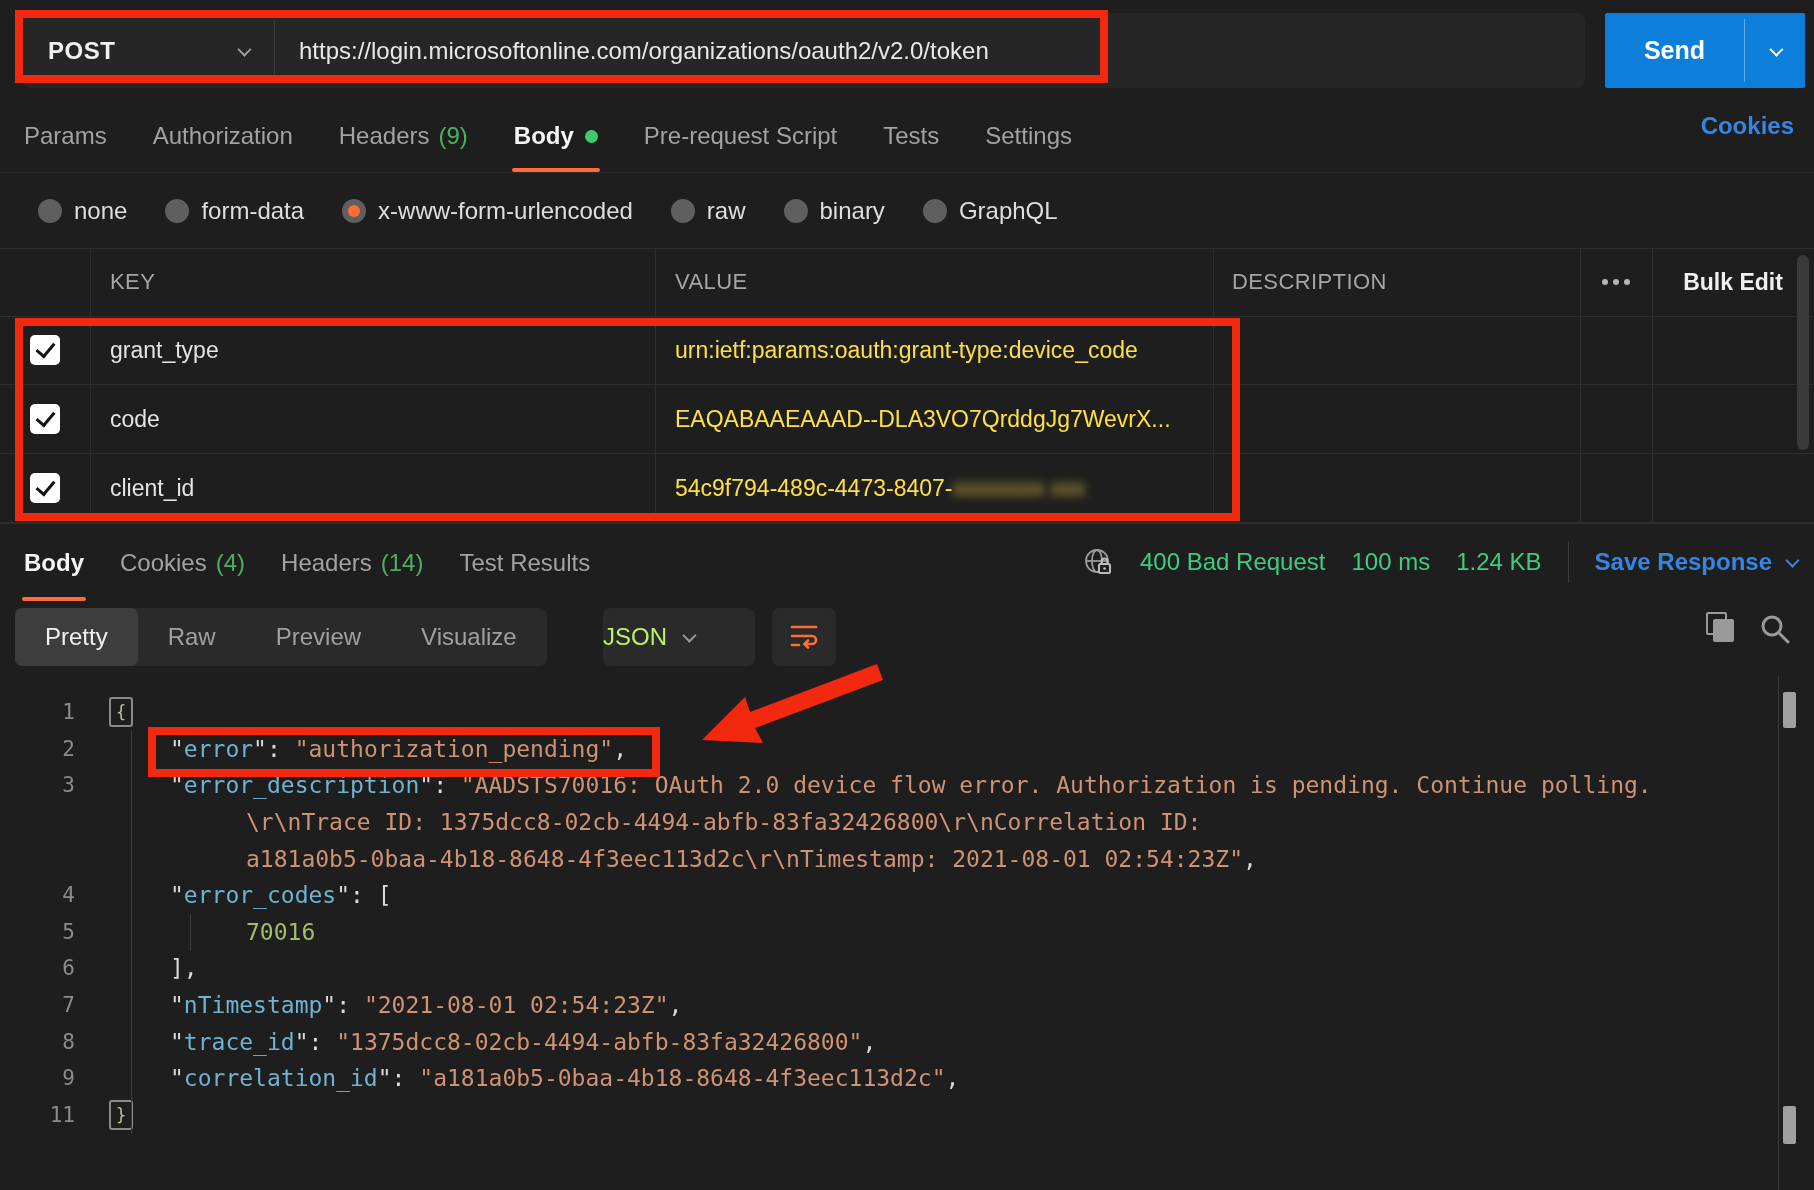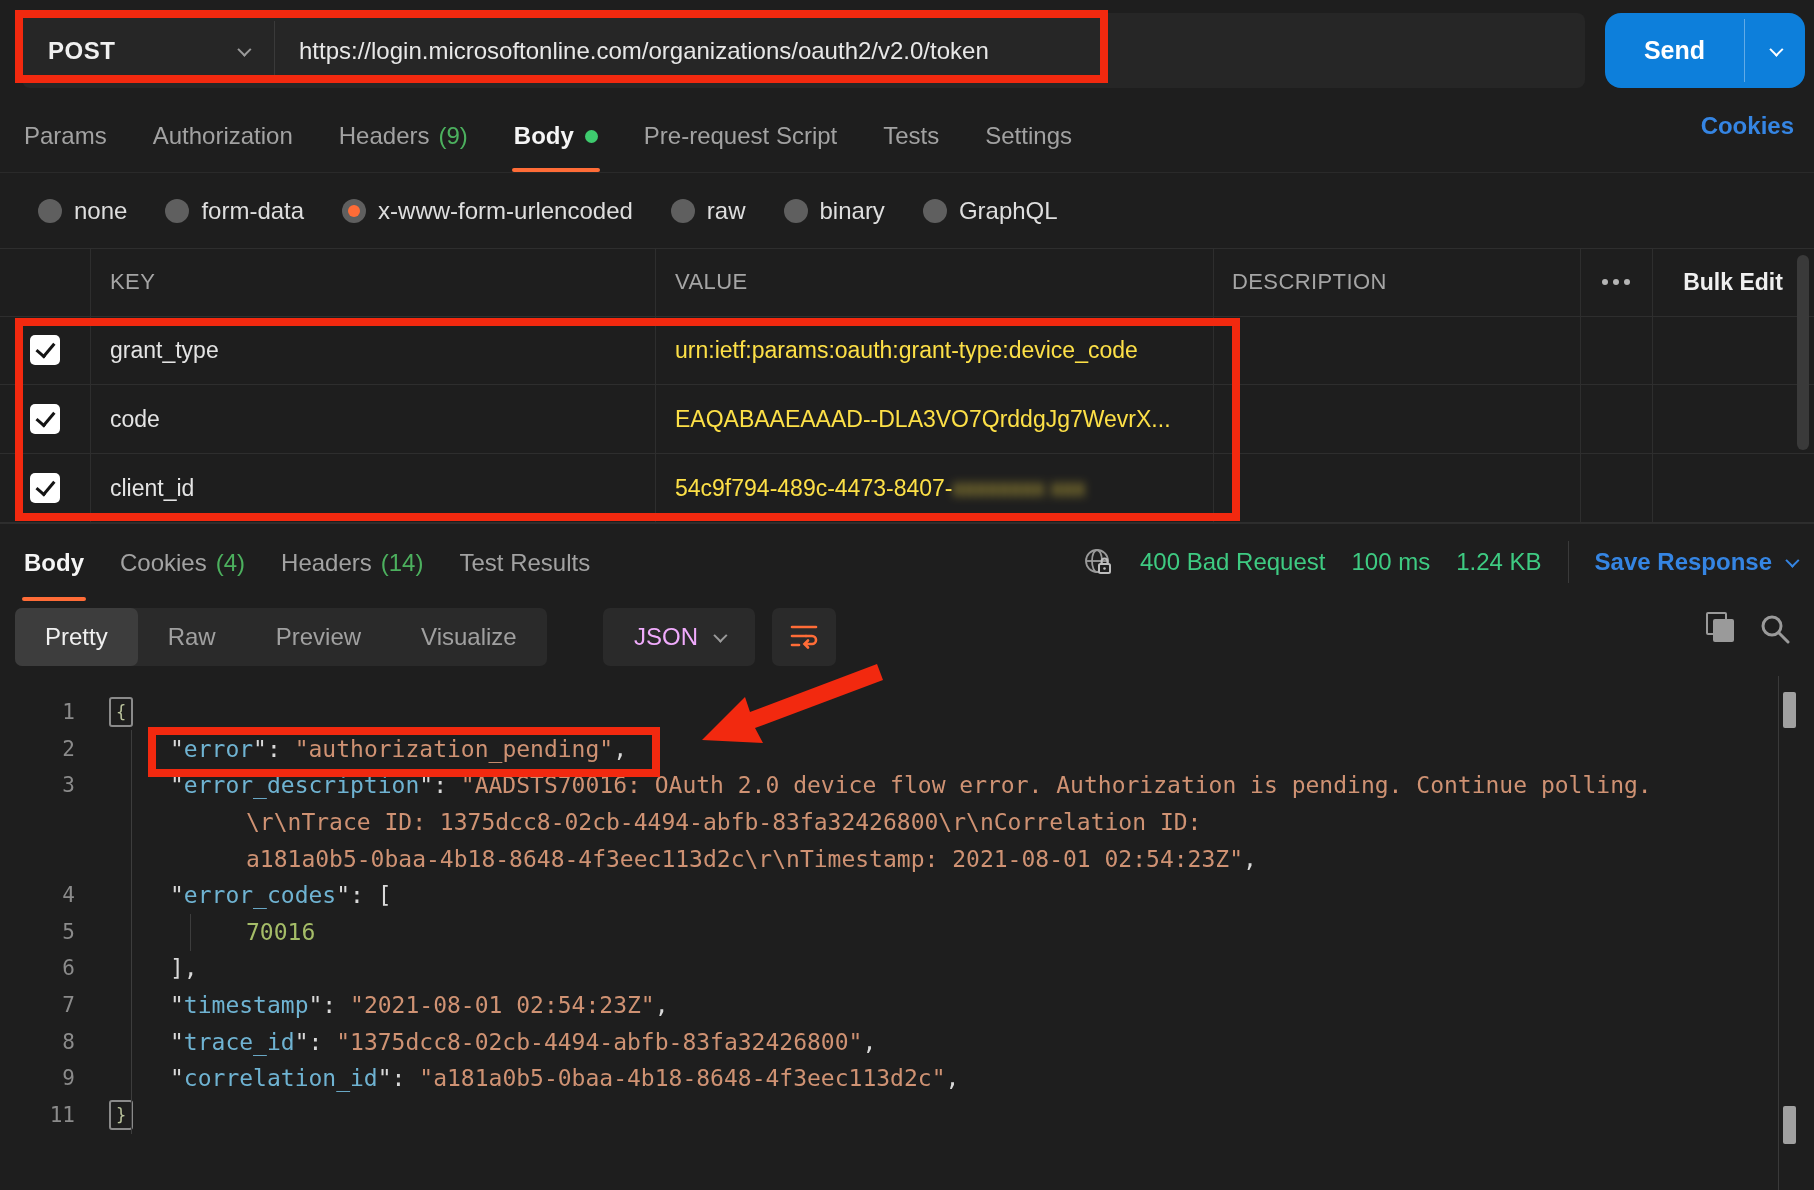--- a/index.html
+++ b/index.html
@@ -15,21 +15,21 @@
   .url-container {
     left:22px; top:13px; width:1563px; height:75px;
     background:#262626; border-radius:8px;
     display:flex; align-items:stretch;
   }
   .method-box { width:252px; display:flex; align-items:center; justify-content:space-between; padding:0 26px; cursor:pointer; }
   .method-label { font-size:24px; font-weight:bold; color:#f0f0f0; letter-spacing:.5px; }
   .vsep { width:1px; background:#3a3a3a; margin:8px 0; }
   .url-text { display:flex; align-items:center; padding-left:24px; font-size:24px; color:#e8e8e8; white-space:nowrap; }
   .chev { display:inline-block; width:10px; height:10px; border-right:2px solid currentColor; border-bottom:2px solid currentColor; transform:rotate(45deg) translateY(-2px); color:#9a9a9a; }
-  .send-btn { left:1605px; top:13px; width:200px; height:75px; background:#0d7fdb; border-radius:16px; display:flex; cursor:pointer; }
+  .send-btn { left:1605px; top:13px; width:200px; height:75px; background:#0d7fdb; border-radius:2px; display:flex; cursor:pointer; }
   .send-main { flex:1; display:flex; align-items:center; justify-content:center; font-size:25px; font-weight:bold; color:#fff; }
   .send-split { width:1px; background:rgba(255,255,255,.35); margin:6px 0; }
   .send-caret { width:60px; display:flex; align-items:center; justify-content:center; }
   .send-caret .chev { color:#fff; }
 
   
   .req-tabs { left:0; top:100px; width:1814px; height:73px; display:flex; align-items:stretch; gap:46px; padding-left:24px; border-bottom:1px solid #2a2a2a; }
   .tab { position:relative; display:flex; align-items:center; font-size:24px; color:#a2a2a2; cursor:pointer; }
   .tab.active { color:#f5f5f5; font-weight:600; }
   .tcount { color:#4cb05e; margin-left:9px; }
@@ -65,21 +65,21 @@
   .resp-right { position:absolute; right:18px; top:523px; height:78px; display:flex; align-items:center; gap:26px; }
   .status-txt { font-size:24px; color:#3ecb82; font-weight:500; }
   .meta-sep { width:1px; height:42px; background:#3a3a3a; }
   .save-resp { display:flex; align-items:center; gap:14px; color:#3585e3; font-size:24px; font-weight:bold; cursor:pointer; }
   .save-resp .chev { color:#3585e3; }
 
   
   .seg-group { left:15px; top:608px; height:58px; background:#2a2a2a; border-radius:7px; display:flex; align-items:stretch; }
   .seg { display:flex; align-items:center; padding:0 30px; font-size:24px; color:#a0a0a0; border-radius:7px; cursor:pointer; }
   .seg.active { background:#3d3d3d; color:#f0f0f0; }
-  .fmt-select { left:603px; top:608px; width:152px; height:58px; background:#2a2a2a; border-radius:7px; display:flex; align-items:center; justify-content:center; gap:16px; font-size:24px; color:#f0abfc; cursor:pointer; }
+  .fmt-select { left:603px; top:608px; width:152px; height:58px; background:#2a2a2a; border-radius:7px; display:flex; align-items:center; gap:16px; font-size:24px; color:#bef264; cursor:pointer; }
   .wrap-btn { left:772px; top:608px; width:64px; height:58px; background:#2a2a2a; border-radius:7px; display:flex; align-items:center; justify-content:center; cursor:pointer; }
   .copy-btn { left:1706px; top:612px; width:34px; height:34px; cursor:pointer; }
   .copy-back { position:absolute; left:0; top:0; width:21px; height:23px; border:2.5px solid #9a9a9a; border-radius:2px; }
   .copy-front { position:absolute; left:7px; top:7px; width:21px; height:23px; background:#9a9a9a; border-radius:2px; }
   .search-btn { left:1758px; top:612px; cursor:pointer; }
 
   
   .code-area { left:0; top:676px; width:1814px; height:514px; padding-top:18px; font-family:"DejaVu Sans Mono", monospace; }
   .crow { display:flex; align-items:center; height:36.6px; font-size:23px; white-space:pre; }
   .ln { width:75px; flex:none; text-align:right; color:#8b8b8b; font-size:21px; }
@@ -285,21 +285,21 @@
 
 <div class="abs code-area" id="code-area">
     <div class="crow"><span class="ln">1</span><span class="foldcol"><span class="foldmark">{</span></span><span class="ct"></span></div>
     <div class="crow"><span class="ln">2</span><span class="foldcol"></span><span class="ct"><span class="tk-q">"</span><span class="tk-k">error</span><span class="tk-q">"</span><span class="tk-p">: </span><span class="tk-s">"authorization_pending"</span><span class="tk-p">,</span></span></div>
     <div class="crow"><span class="ln">3</span><span class="foldcol"></span><span class="ct"><span class="tk-q">"</span><span class="tk-k">error_description</span><span class="tk-q">"</span><span class="tk-p">: </span><span class="tk-s">"AADSTS70016: OAuth 2.0 device flow error. Authorization is pending. Continue polling.</span></span></div>
     <div class="crow"><span class="ln"></span><span class="foldcol"></span><span class="ct ind2"><span class="tk-s">\r\nTrace ID: 1375dcc8-02cb-4494-abfb-83fa32426800\r\nCorrelation ID:</span></span></div>
     <div class="crow"><span class="ln"></span><span class="foldcol"></span><span class="ct ind2"><span class="tk-s">a181a0b5-0baa-4b18-8648-4f3eec113d2c\r\nTimestamp: 2021-08-01 02:54:23Z"</span><span class="tk-p">,</span></span></div>
     <div class="crow"><span class="ln">4</span><span class="foldcol"></span><span class="ct"><span class="tk-q">"</span><span class="tk-k">error_codes</span><span class="tk-q">"</span><span class="tk-p">: [</span></span></div>
     <div class="crow"><span class="ln">5</span><span class="foldcol"></span><span class="ct ind2"><span class="tk-n">70016</span></span></div>
     <div class="crow"><span class="ln">6</span><span class="foldcol"></span><span class="ct"><span class="tk-p">],</span></span></div>
-    <div class="crow"><span class="ln">7</span><span class="foldcol"></span><span class="ct"><span class="tk-q">"</span><span class="tk-k">timestamp</span><span class="tk-q">"</span><span class="tk-p">: </span><span class="tk-s">"2021-08-01 02:54:23Z"</span><span class="tk-p">,</span></span></div>
+    <div class="crow"><span class="ln">7</span><span class="foldcol"></span><span class="ct"><span class="tk-q">"</span><span class="tk-k">nTimestamp</span><span class="tk-q">"</span><span class="tk-p">: </span><span class="tk-s">"2021-08-01 02:54:23Z"</span><span class="tk-p">,</span></span></div>
     <div class="crow"><span class="ln">8</span><span class="foldcol"></span><span class="ct"><span class="tk-q">"</span><span class="tk-k">trace_id</span><span class="tk-q">"</span><span class="tk-p">: </span><span class="tk-s">"1375dcc8-02cb-4494-abfb-83fa32426800"</span><span class="tk-p">,</span></span></div>
     <div class="crow"><span class="ln">9</span><span class="foldcol"></span><span class="ct"><span class="tk-q">"</span><span class="tk-k">correlation_id</span><span class="tk-q">"</span><span class="tk-p">: </span><span class="tk-s">"a181a0b5-0baa-4b18-8648-4f3eec113d2c"</span><span class="tk-p">,</span></span></div>
     <div class="crow"><span class="ln">11</span><span class="foldcol"><span class="foldmark">}</span></span><span class="ct"></span></div>
   </div>
 <div class="abs fold-guide"></div>
 <div class="abs arr-guide"></div>
 <div class="abs code-edge"></div>
 <div class="abs scroll-thumb" style="top:692px;height:36px"></div>
 <div class="abs scroll-thumb" style="top:1106px;height:38px"></div>
 

